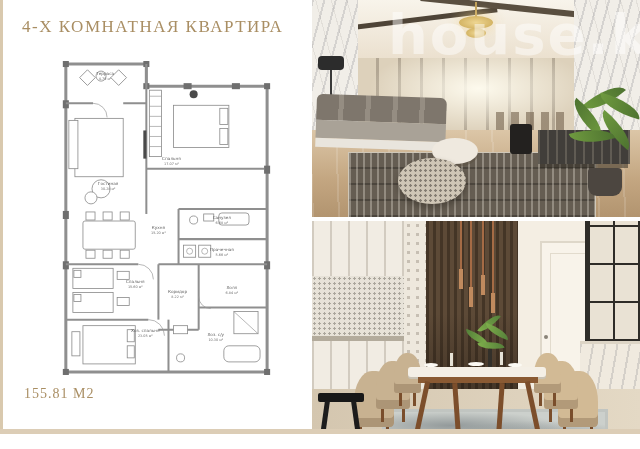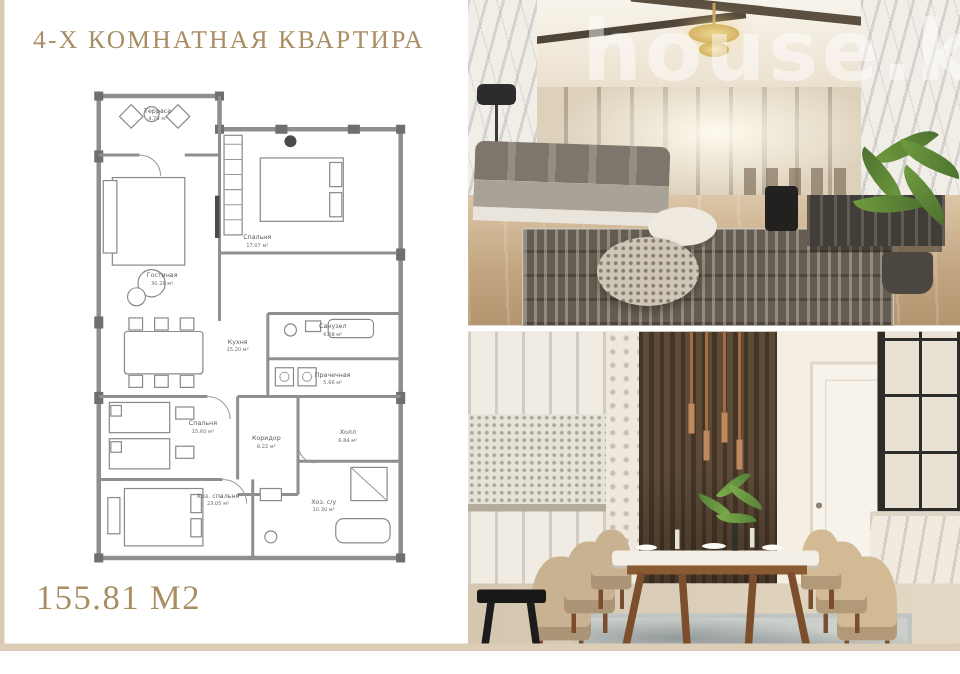--- a/index.html
+++ b/index.html
@@ -3,21 +3,21 @@
 <meta charset="utf-8">
 <style>
   html,body{margin:0;padding:0;}
   .canvas{position:relative;width:640px;height:434px;background:#ffffff;overflow:hidden;
           font-family:"Liberation Serif",serif;}
   .frame-left{position:absolute;left:0;top:0;width:3px;height:100%;background:#d9c9ae;}
   .frame-bottom{position:absolute;left:0;bottom:0;width:100%;height:5px;background:#dccdb6;}
 
   .title{position:absolute;left:22px;top:17px;font-size:17px;letter-spacing:1.5px;
          color:#a98e63;font-weight:500;}
-  .total-area{position:absolute;left:24px;top:386px;font-size:23px;letter-spacing:1px;color:#a98e63;}
+  .total-area{position:absolute;left:24px;top:386px;font-size:14px;letter-spacing:1px;color:#a98e63;}
 
   .plan{position:absolute;left:52px;top:60px;width:238px;height:318px;}
   .plan svg{width:100%;height:100%;}
   .wall{stroke:#8f8f8f;fill:none;}
   .pier{fill:#6f6f6f;}
   .furn{stroke:#8a8a8a;fill:#ffffff;stroke-width:0.8;}
   .furnline{stroke:#9a9a9a;stroke-width:0.7;fill:none;}
   .dark{fill:#4a4a4a;stroke:none;}
   .rname{font:4.2px "DejaVu Sans",sans-serif;fill:#5e5e5e;text-anchor:middle;}
   .rarea{font:3.4px "DejaVu Sans",sans-serif;fill:#6e6e6e;text-anchor:middle;}

